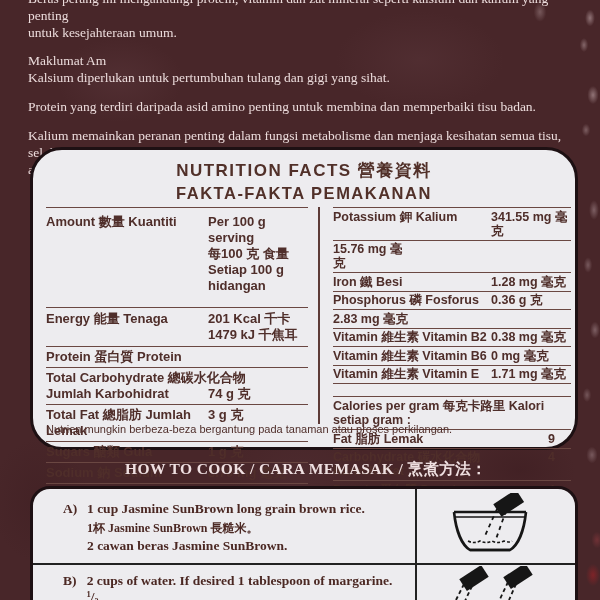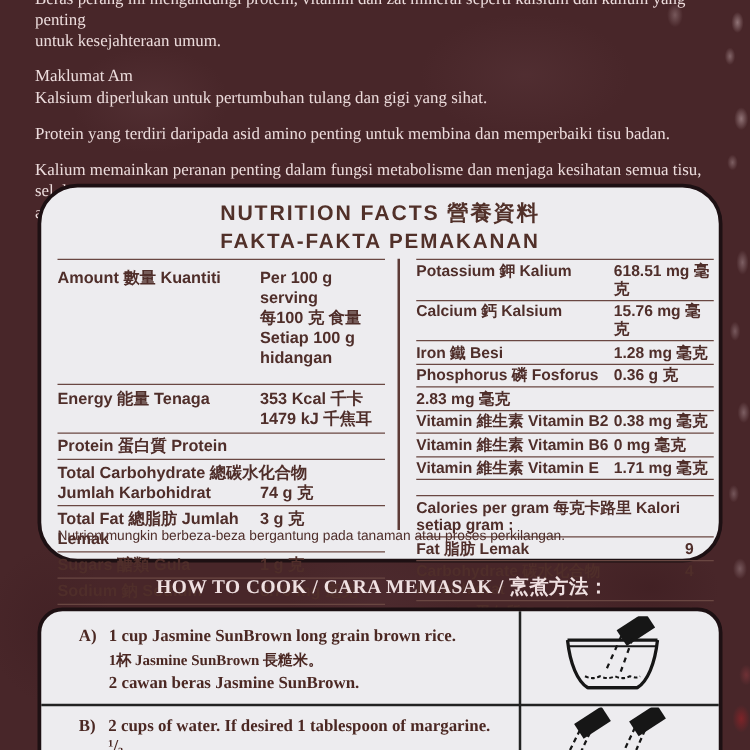--- a/index.html
+++ b/index.html
@@ -117,21 +117,21 @@
         <div class="lbl">Amount 數量 Kuantiti</div>
         <div class="val">
           <div>Per 100 g serving</div>
           <div>每100 克 食量</div>
           <div>Setiap 100 g hidangan</div>
         </div>
       </div>
       <div class="lrow row-energy">
         <div class="lbl">Energy 能量 Tenaga</div>
         <div class="val">
-          <div>353 Kcal 千卡</div>
+          <div>201 Kcal 千卡</div>
           <div>1479 kJ 千焦耳</div>
         </div>
       </div>
       <div class="lrow row-std">
         <div class="lbl">Protein 蛋白質 Protein</div>
       </div>
       <div class="row-carb">
         <div>Total Carbohydrate 總碳水化合物</div>
         <div class="l2">
           <div class="lbl">Jumlah Karbohidrat</div>
@@ -148,24 +148,23 @@
       </div>
       <div class="lrow row-std">
         <div class="lbl">Sodium 鈉 Sodium</div>
         <div class="val">8.70 mg 毫克</div>
       </div>
     </div>
 
     <div class="rcol">
       <div class="rrow">
         <div class="lbl">Potassium 鉀 Kalium</div>
-        <div class="val">618.51 mg 毫克</div>
-      </div>
-      <div class="rrow">
-        <div class="lbl">Calcium 鈣 Kalsium</div>
+        <div class="val">341.55 mg 毫克</div>
+      </div>
+      <div class="rrow">
         <div class="val">15.76 mg 毫克</div>
       </div>
       <div class="rrow">
         <div class="lbl">Iron 鐵 Besi</div>
         <div class="val">1.28 mg 毫克</div>
       </div>
       <div class="rrow">
         <div class="lbl">Phosphorus 磷 Fosforus</div>
         <div class="val">0.36 g 克</div>
       </div>

